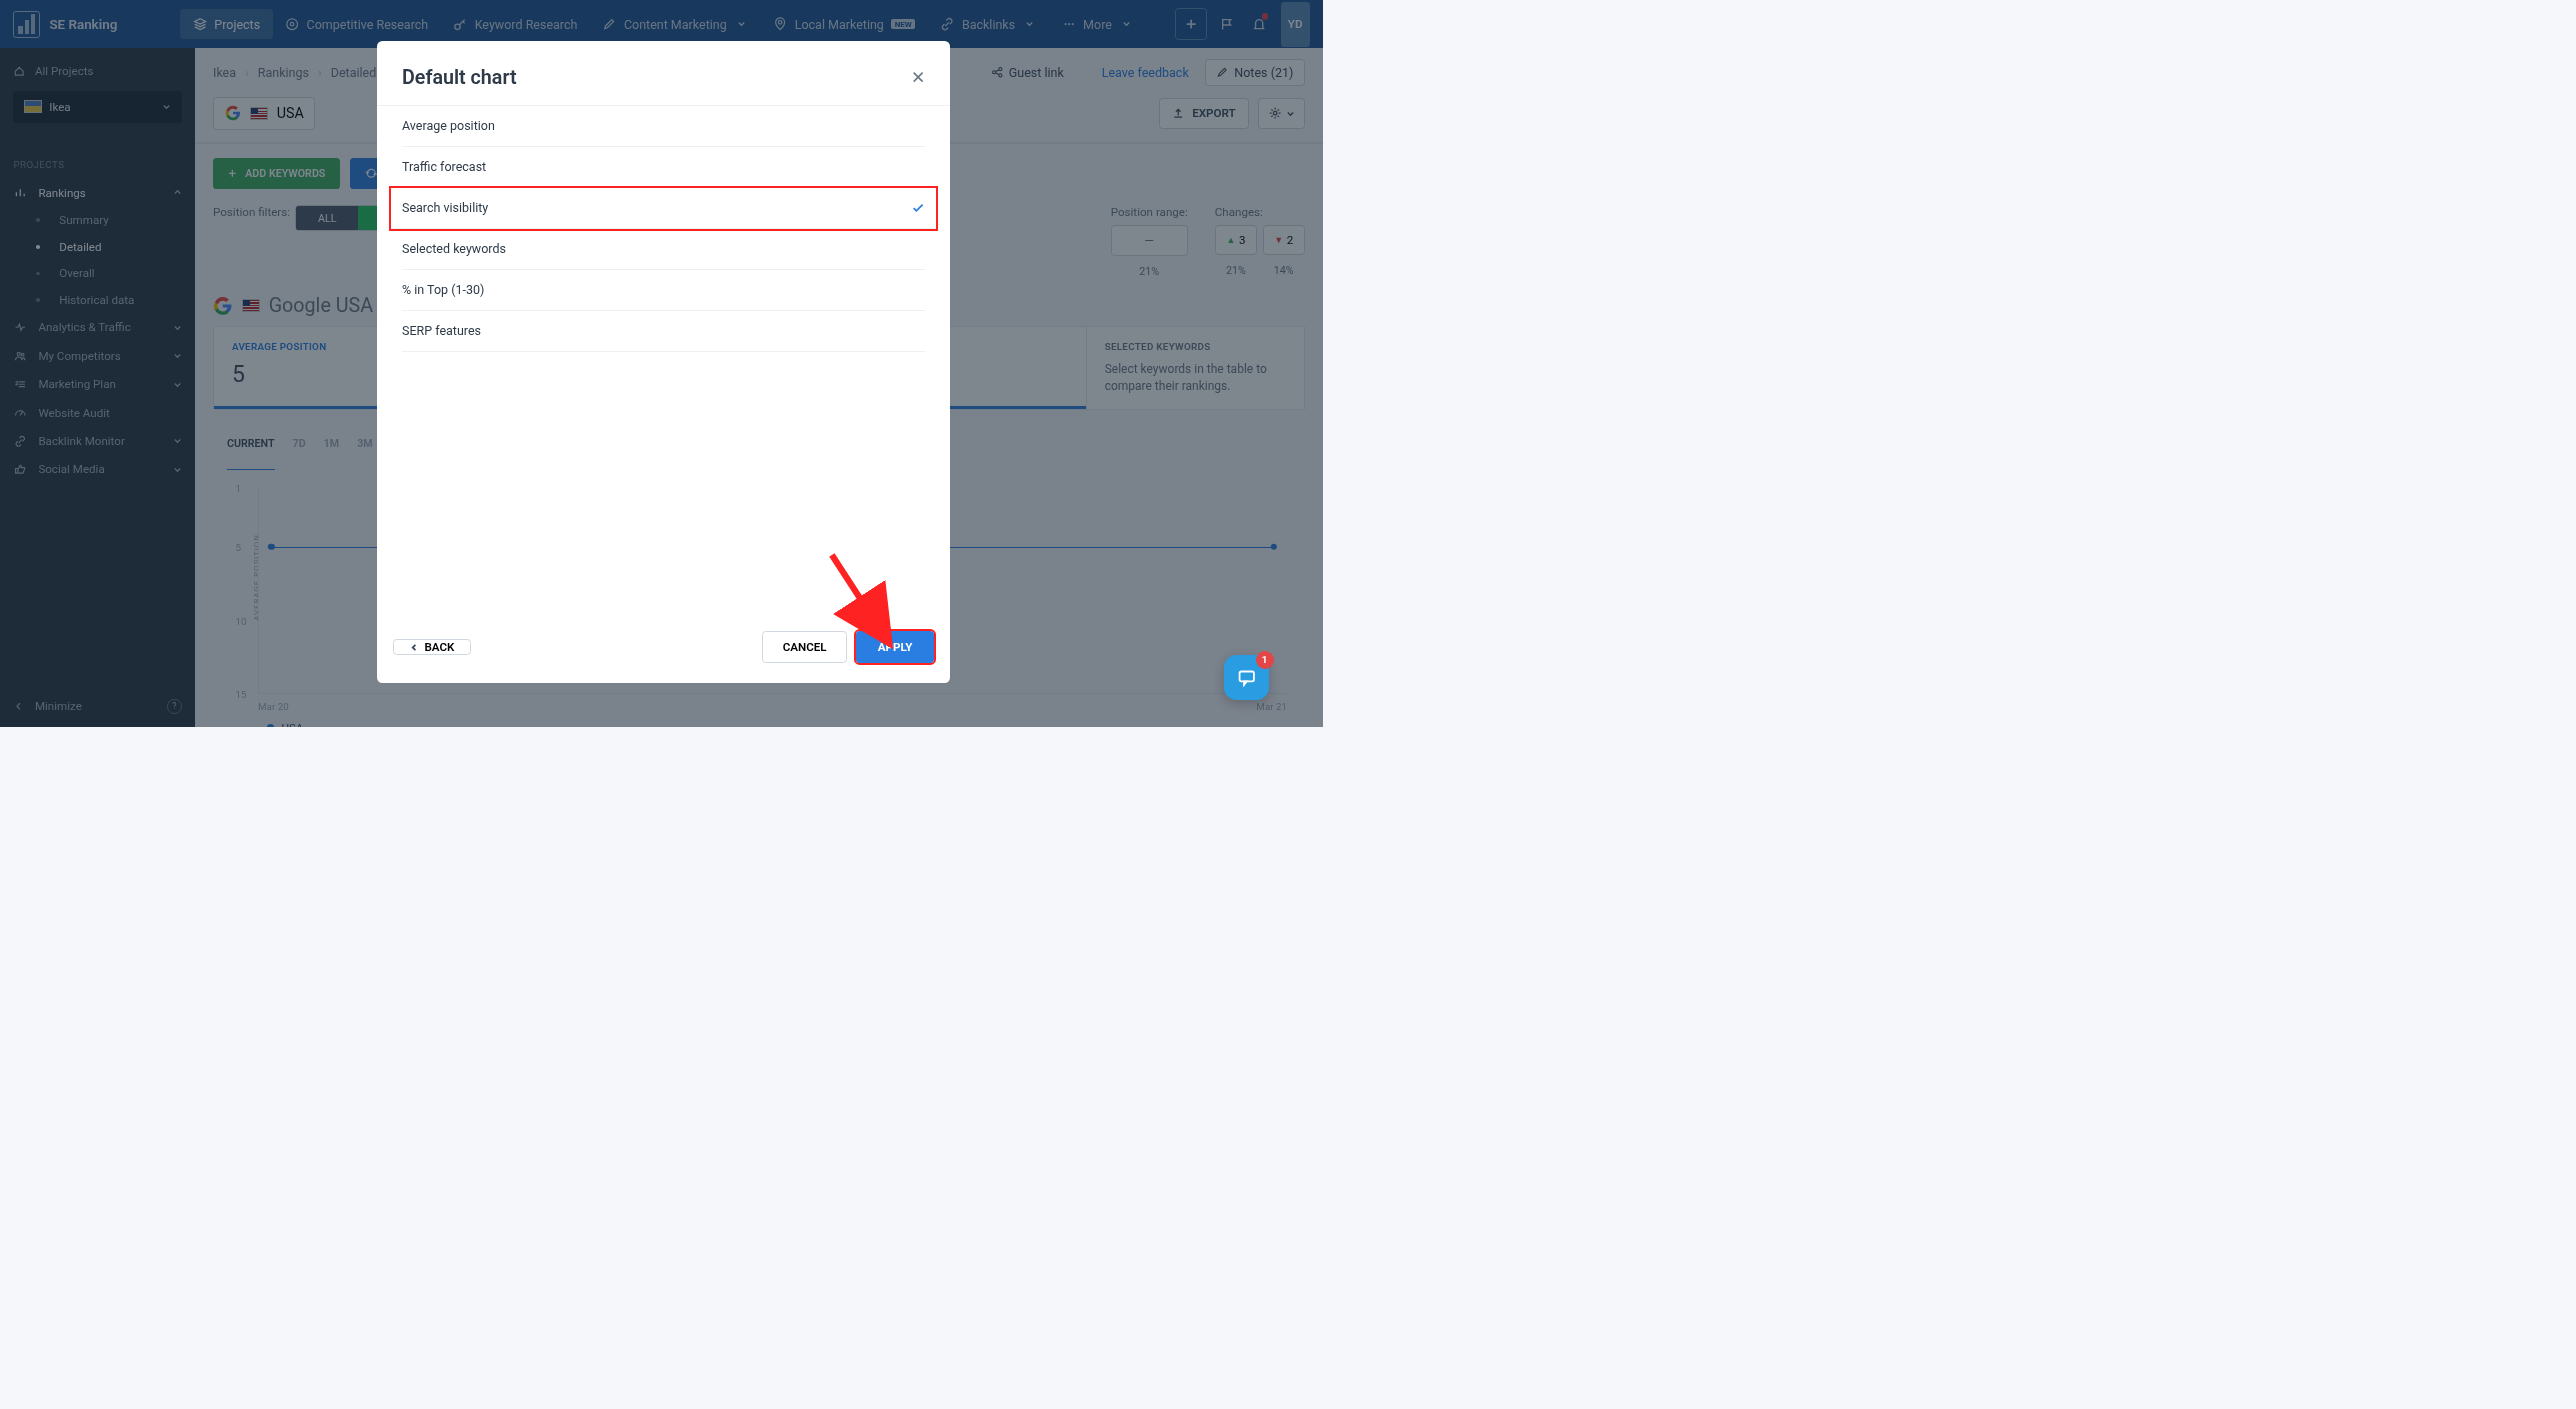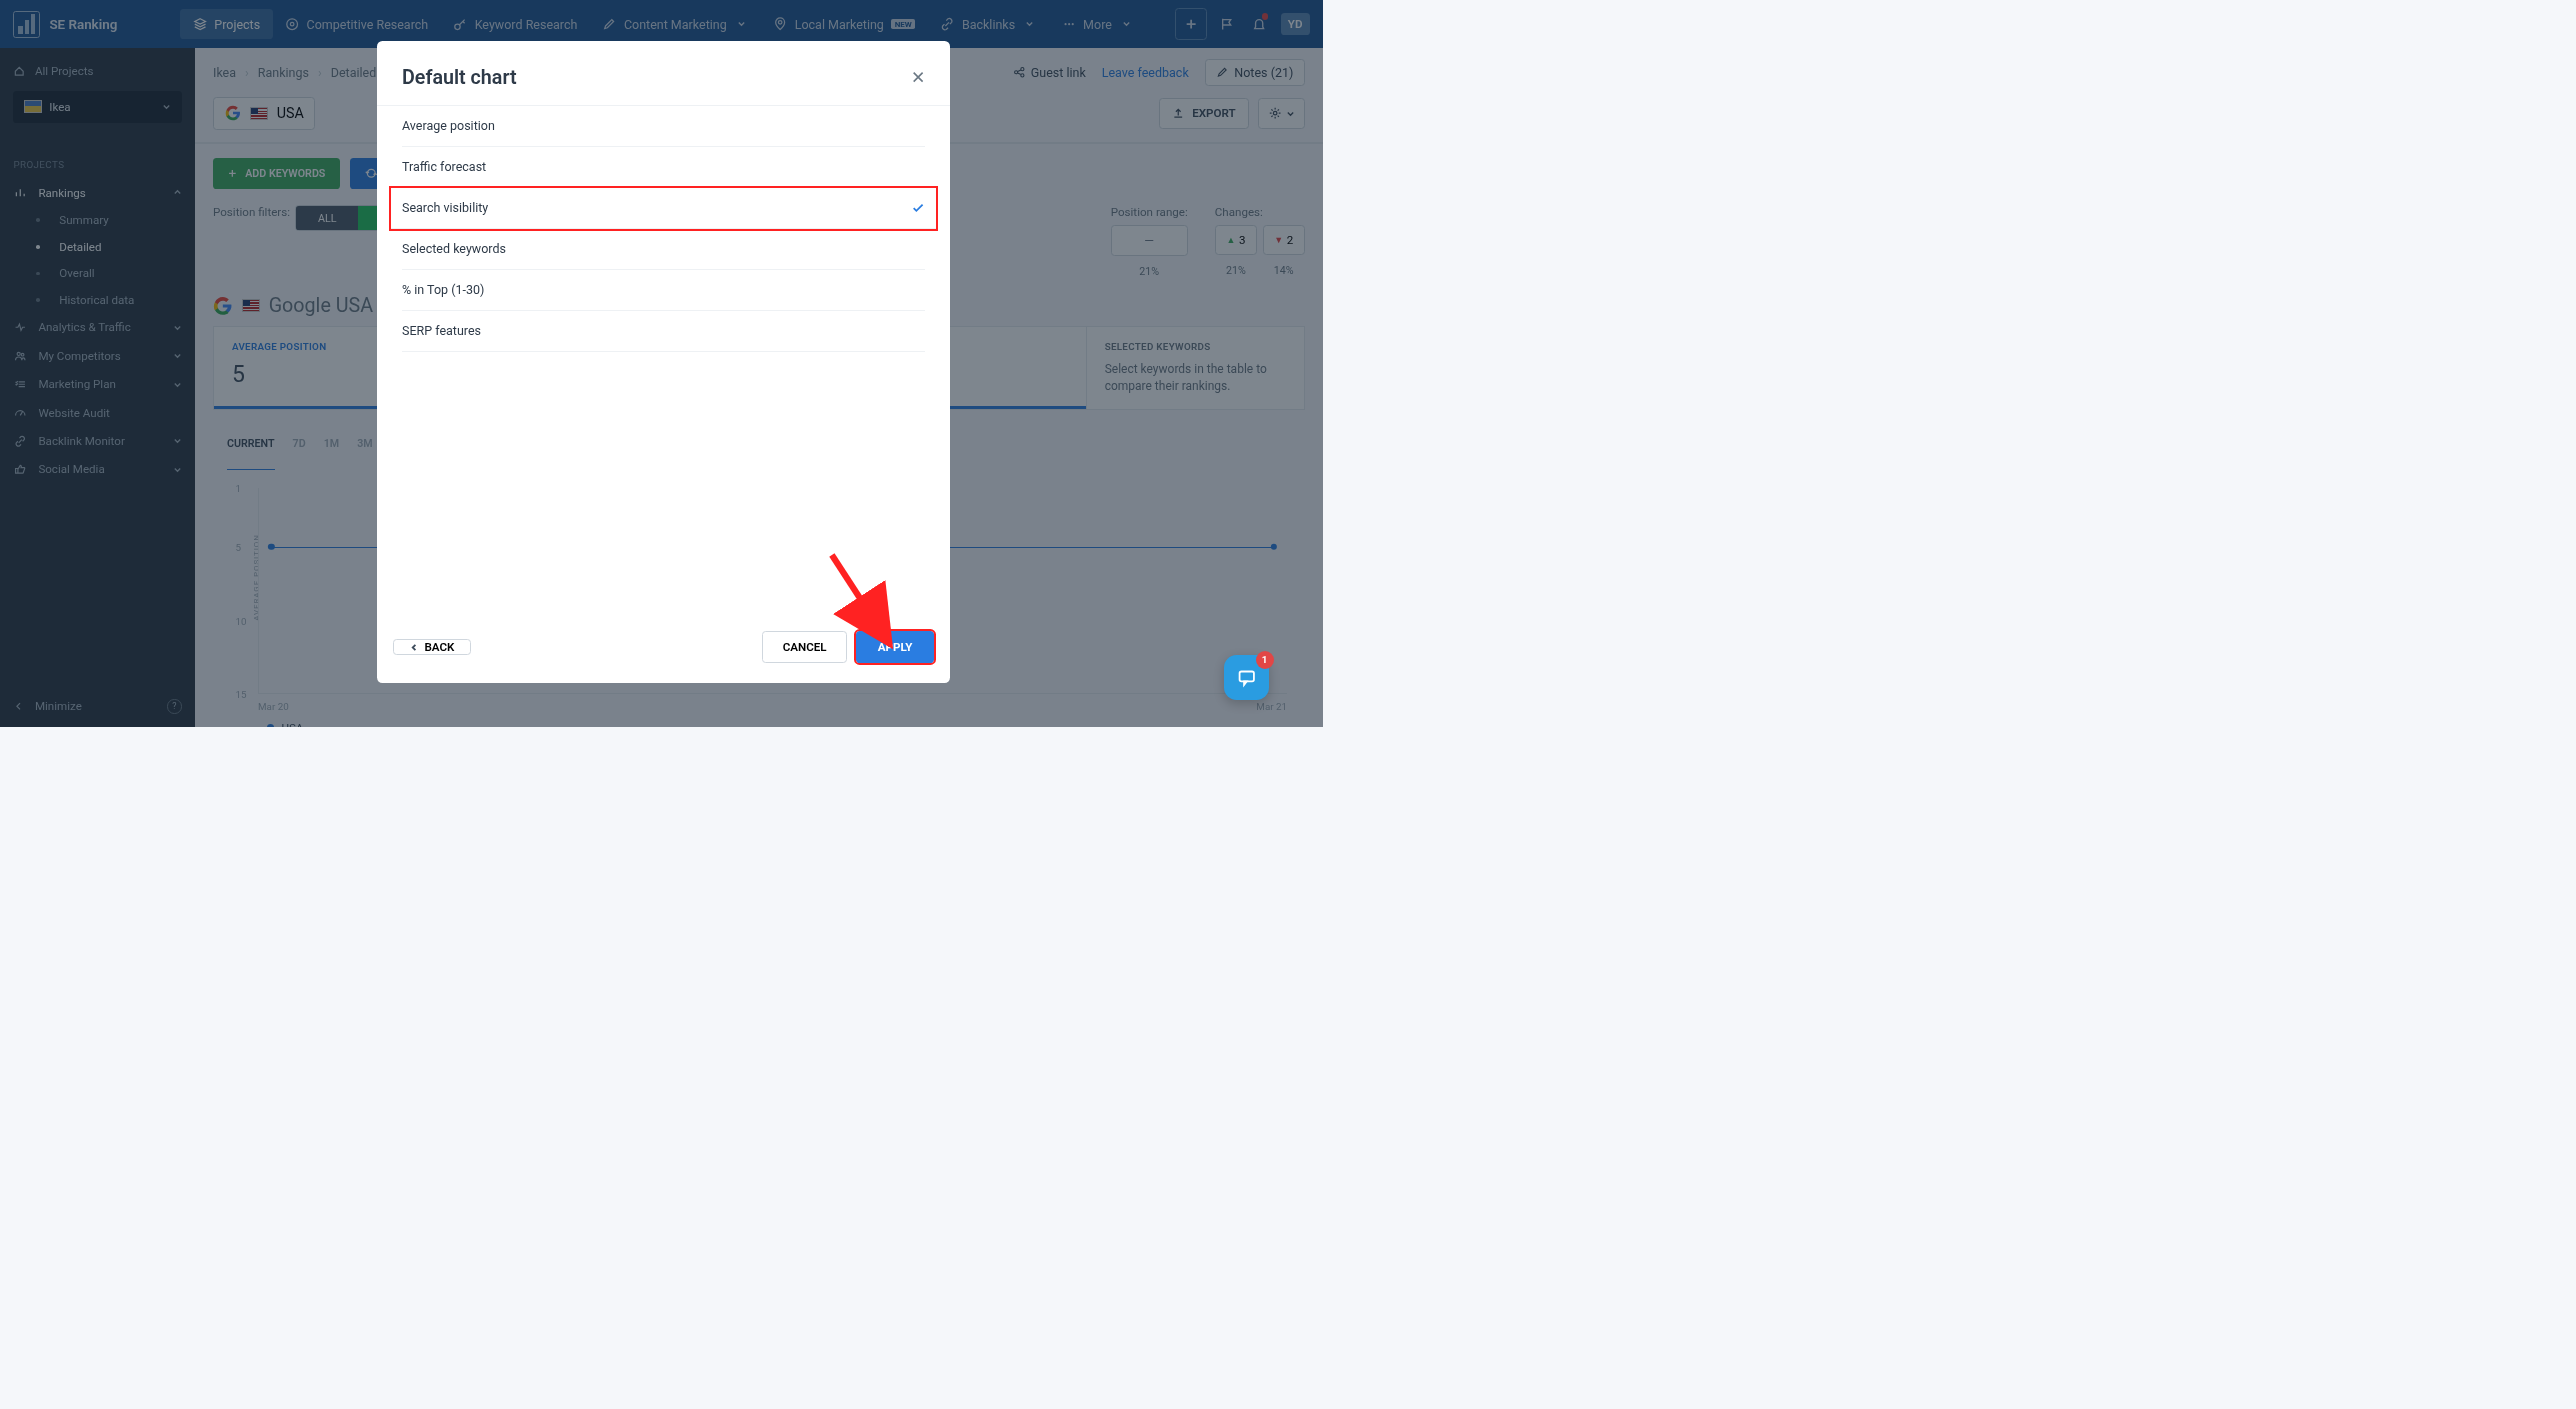--- a/index.html
+++ b/index.html
@@ -12,21 +12,21 @@
 .brand { color:#e1e9f3; font-weight:600; font-size:13.4px; margin-right:63px; }
 .nav-item { display:flex; align-items:center; gap:7.2px; padding:7.2px 12.5px; border-radius:3.6px; cursor:pointer; }
 .nav-item.active { background:#3a6da2; color:#fff; }
 .nav-icon { width:14.3px; height:14.3px; display:inline-flex; align-items:center; justify-content:center; }
 .nav-badge { background:#c9d6e5; color:#1e5593; font-size:8px; font-weight:700; padding:0.9px 3.6px; border-radius:1.8px; }
 .nav-spacer { flex:1; }
 .nav-square { width:32px; height:32px; border:1.3px solid #5a87b5; border-radius:3.6px; display:flex; align-items:center; justify-content:center; margin:0 4.5px; cursor:pointer; }
 .nav-flag { width:32px; height:32px; display:flex; align-items:center; justify-content:center; cursor:pointer; position:relative; }
 .nav-bell { position:relative; }
 .bell-dot { position:absolute; top:5.4px; right:7.2px; width:6.3px; height:6.3px; background:#e24646; border-radius:50%; }
-.avatar { width:29px; height:22px; background:#5a87b5; border-radius:3.6px; display:flex; align-items:center; justify-content:center; color:#fff; font-size:11.6px; font-weight:600; margin-left:5.4px; }
+.avatar { width:29px; height:45px; background:#5a87b5; border-radius:3.6px; display:flex; align-items:center; justify-content:center; color:#fff; font-size:11.6px; font-weight:600; margin-left:5.4px; }
 
 
 .sidebar { position:absolute; left:0; top:48px; bottom:0; width:195px; background:#2a3744; color:#a7b3bf; font-size:11.6px; display:flex; flex-direction:column; }
 .sb-top { padding:16px 13.4px 9px; }
 .sb-allprojects { display:flex; align-items:center; gap:9px; margin-bottom:12.5px; cursor:pointer; }
 .sb-select { background:#1c2733; border-radius:3.6px; padding:9px 10.7px; display:flex; align-items:center; gap:7.2px; cursor:pointer; }
 .sb-select-text { flex:1; color:#e1e6eb; font-size:11.6px; }
 .sb-section-label { padding:27px 13.4px 9px; font-size:9.8px; letter-spacing:0.4px; color:#7a8896; }
 .sb-menu-item { display:flex; align-items:center; gap:10.7px; padding:7.2px 13.4px; cursor:pointer; }
 .sb-menu-item.active { color:#fff; }
@@ -39,21 +39,21 @@
 .sb-footer { margin-top:auto; padding:13.4px; display:flex; align-items:center; gap:9px; cursor:pointer; }
 .sb-help { margin-left:auto; width:14.3px; height:14.3px; border:1.3px solid #6b7884; border-radius:50%; display:flex; align-items:center; justify-content:center; font-size:9px; }
 
 
 .main { position:absolute; left:195px; top:48px; right:0; bottom:0; background:#f5f7fa; overflow:hidden; }
 .crumb-bar { display:flex; align-items:center; padding:10.7px 18px; font-size:12.5px; color:#6b7884; gap:9px; }
 .crumb-bar .crumb { cursor:pointer; }
 .crumb-sep { color:#c0c8d0; }
 .crumb-actions { margin-left:auto; display:flex; align-items:center; gap:16px; }
 .guest-link { display:flex; align-items:center; gap:5.4px; color:#3e4c5c; cursor:pointer; }
-.leave-feedback { color:#2a7de1; cursor:pointer; }
+.leave-feedback { color:#2a7de1; cursor:pointer;margin-left:22px; }
 .notes-btn { display:flex; align-items:center; gap:5.4px; border:0.9px solid #d0d7de; border-radius:3.6px; padding:5.4px 10.7px; background:#fff; cursor:pointer; font-size:12.5px; color:#3e4c5c; }
 
 .toolbar { display:flex; align-items:center; padding:0 18px 12.5px; gap:9px; }
 .toolbar-select { display:flex; align-items:center; gap:9px; border:0.9px solid #d0d7de; border-radius:3.6px; background:#fff; padding:7.2px 10.7px; cursor:pointer; }
 .toolbar-spacer { flex:1; }
 .export-btn { display:flex; align-items:center; gap:7.2px; color:#3e4c5c; font-size:11.6px; font-weight:600; cursor:pointer; border:0.9px solid #d0d7de; border-radius:3.6px; padding:7.2px 12.5px; background:#fff; }
 .gear-btn { border:0.9px solid #d0d7de; border-radius:3.6px; padding:7.2px 9px; background:#fff; cursor:pointer; display:flex; align-items:center; gap:3.6px; }
 
 .action-row { display:flex; align-items:center; gap:10.7px; padding:0 18px 16px; }
 .btn-add { background:#3daa5d; color:#fff; border:none; border-radius:3.6px; padding:9px 14.3px; font-size:10.7px; font-weight:600; display:flex; align-items:center; gap:7.2px; cursor:pointer; }

